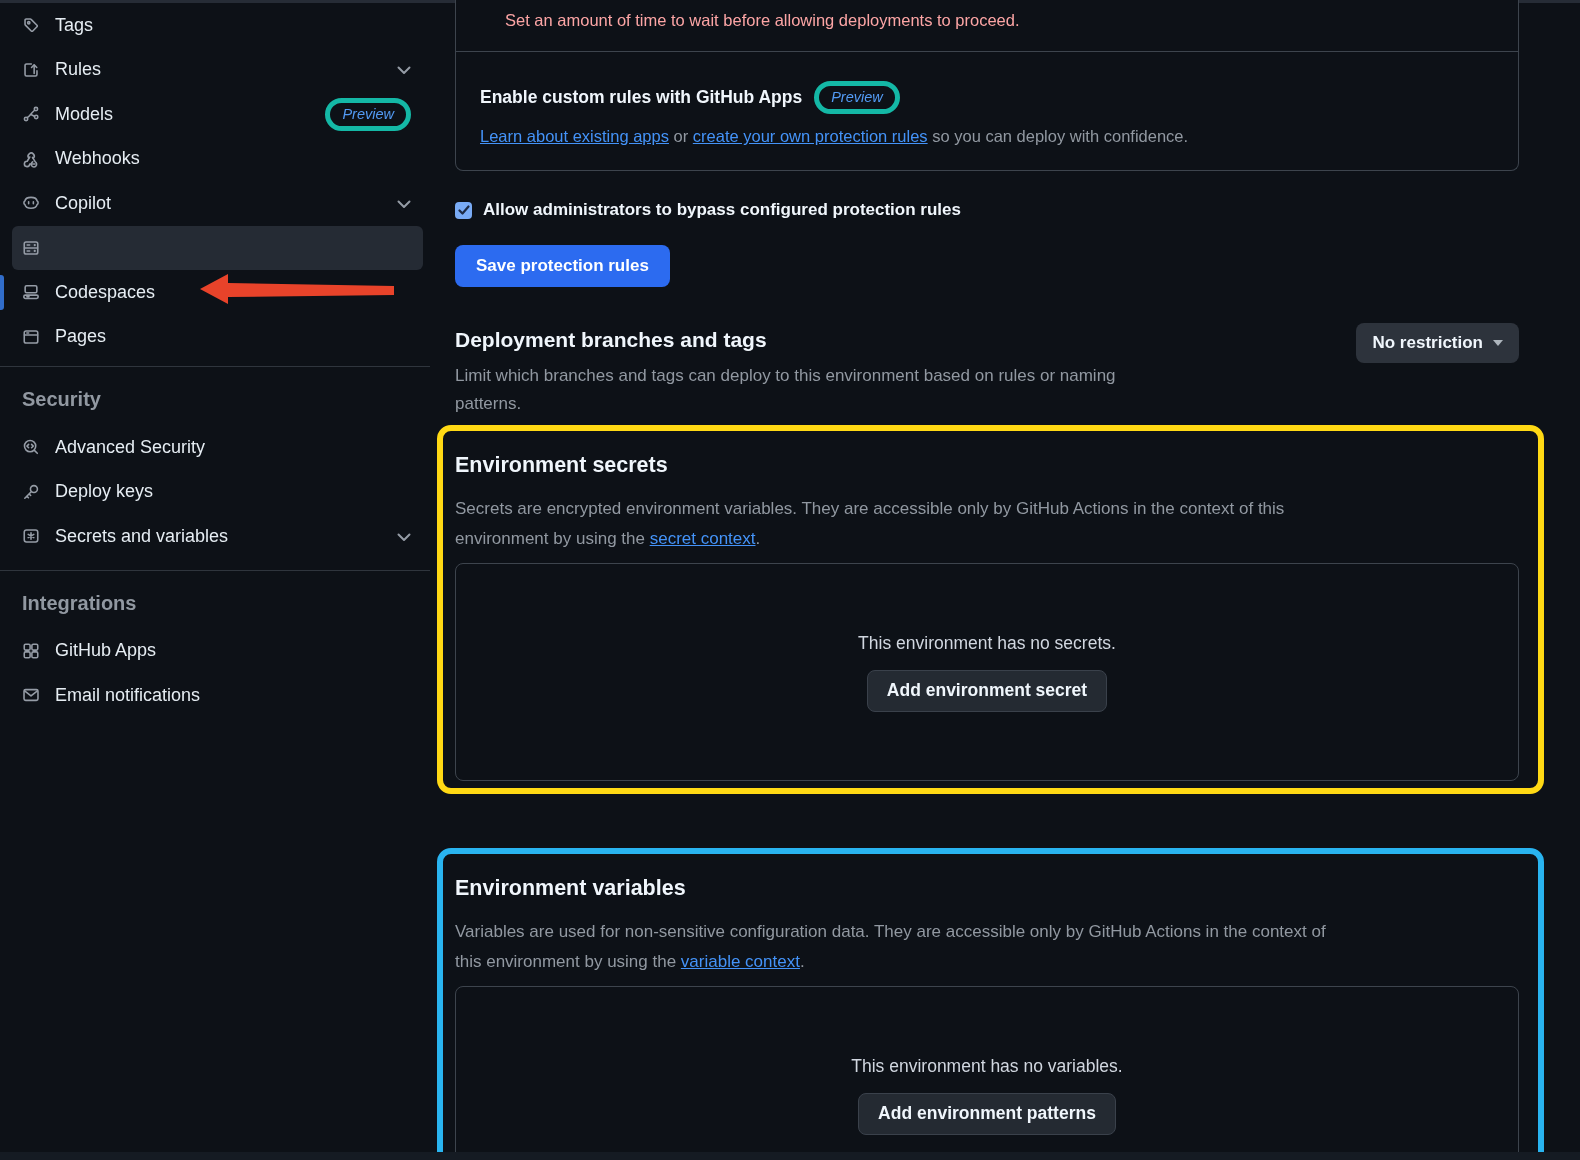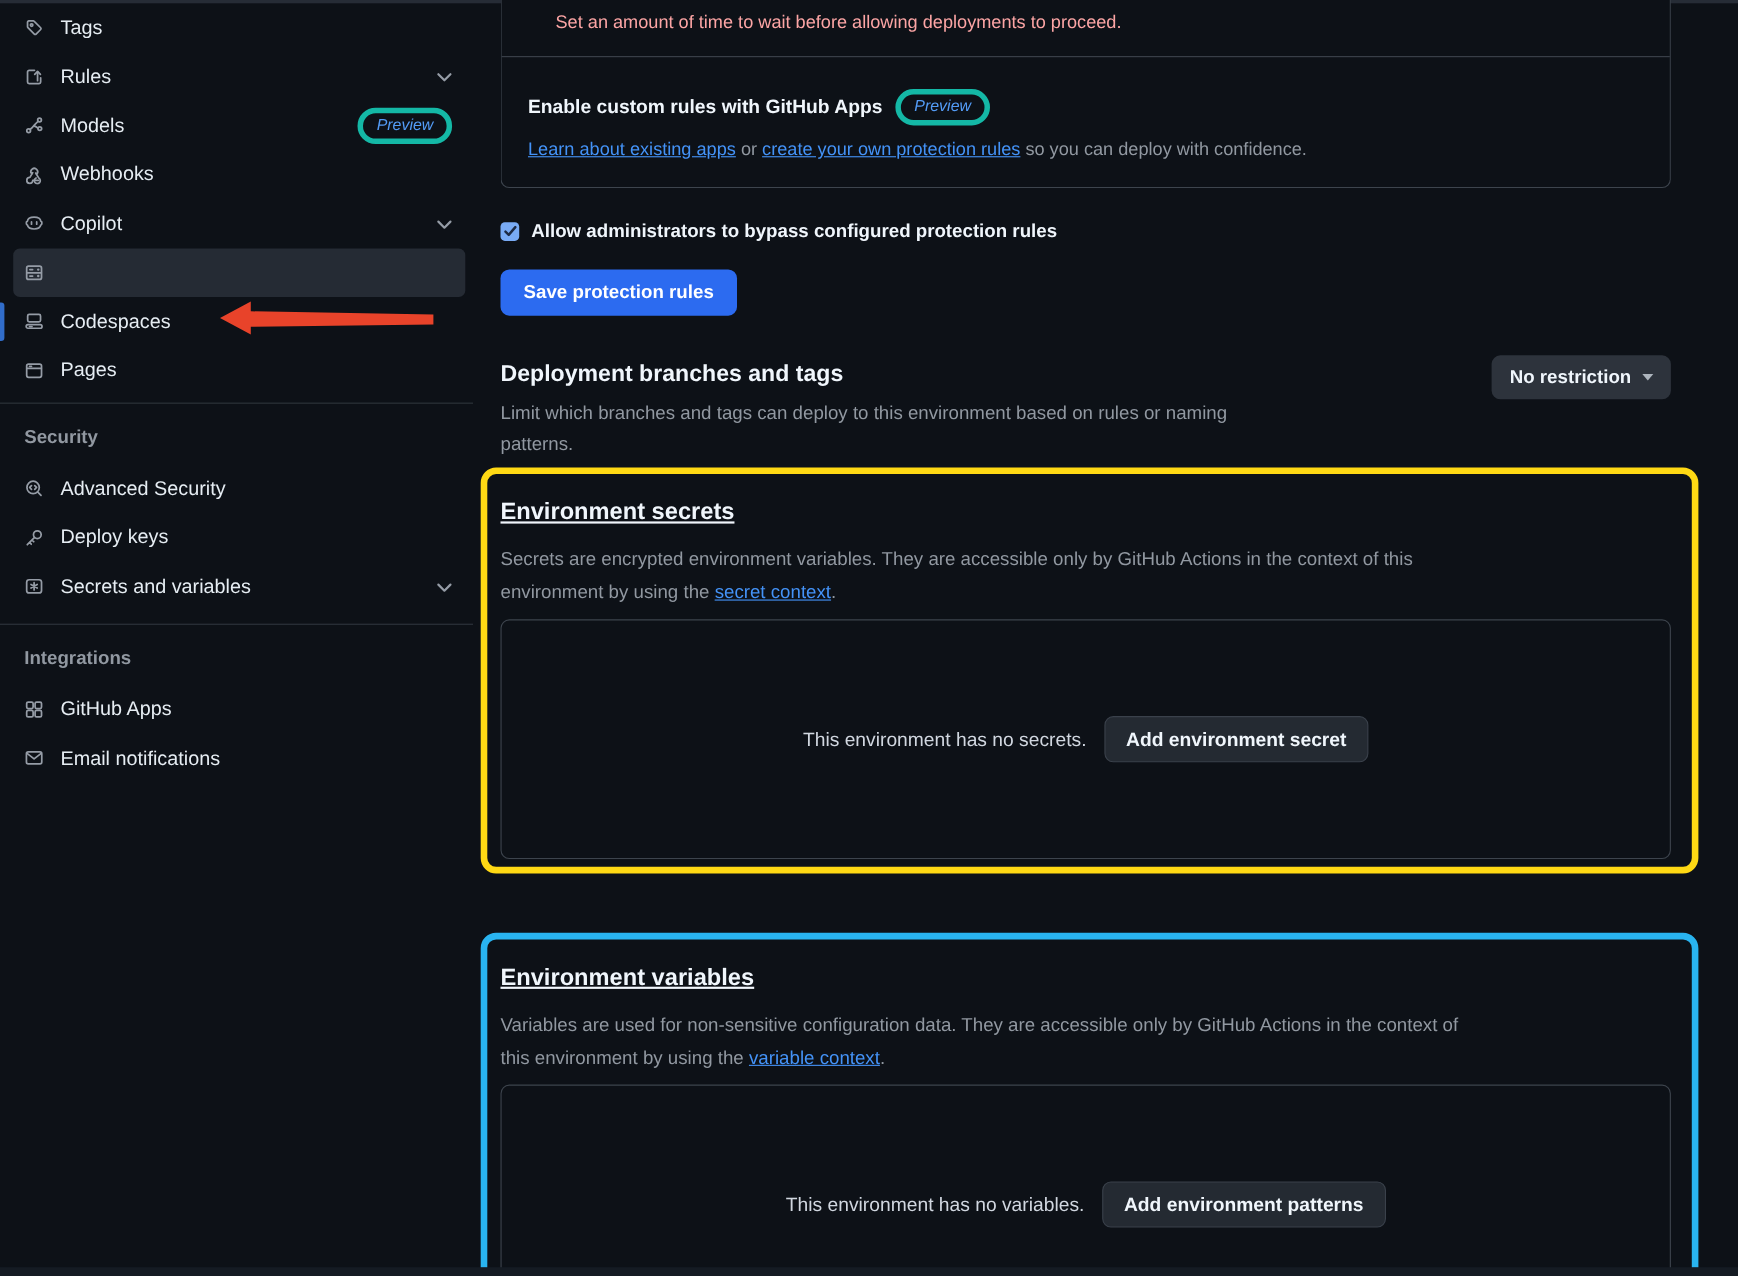--- a/index.html
+++ b/index.html
@@ -25,21 +25,21 @@
   .ic { width:18px; height:18px; margin-right:15px; flex:none; color:#959ca6; display:flex; align-items:center; justify-content:center; }
   .ic svg { width:18px; height:18px; stroke:currentColor; fill:none; stroke-width:1.4; stroke-linecap:round; stroke-linejoin:round; }
   .lbl { flex:1; white-space:nowrap; }
   .chev svg { width:14px; height:9px; stroke:#959ca6; fill:none; stroke-width:2; stroke-linecap:round; stroke-linejoin:round; }
   .pill {
     font-size:14.5px; font-weight:normal; color:#539bf5;
     border:5px solid #14b8a6; border-radius:999px;
     padding:3px 12px; line-height:1.2; white-space:nowrap;font-style:italic;
   }
   .sb-divider { border-top:1px solid #2f353d; }
-  .sb-head { padding:21px 0 14px 22px; font-size:17px; font-weight:bold; color:#9198a1; }
+  .sb-head { padding:21px 0 14px 22px; font-size:20px; font-weight:bold; color:#9198a1; }
   .accent-bar { position:absolute; left:0; top:275px; width:4px; height:35px; background:#316dca; border-radius:0 3px 3px 0; }
   .anno-arrow { position:absolute; left:196px; top:268px; z-index:5; pointer-events:none; }
 
   
   .main { position:absolute; left:455px; top:0; width:1064px; }
 
   .box1 { border:1px solid #3d444d; border-top:none; border-radius:0 0 8px 8px; background:#0d1117; }
   .box1-sec1 { padding:11px 24px 21px 49px; font-size:16.5px; color:#fca5a5; }
   .box1-sec2 { border-top:1px solid #3d444d; padding:29px 24px 24px 24px; }
   .sec2-title-row { display:flex; align-items:center; gap:12px; }
@@ -69,26 +69,26 @@
     background:#2d333c; border:none; border-radius:8px;
     color:#f0f6fc; font-weight:bold; font-size:17px;
     font-family:"Liberation Sans", sans-serif; cursor:pointer;
     display:flex; align-items:center; gap:10px;
   }
   .caret-down { width:0; height:0; border-left:5px solid transparent; border-right:5px solid transparent; border-top:6px solid #adb5bd; }
 
   .hl { border-radius:14px; padding:23px 19px 7px 12px; }
   .hl-yellow { border:6px solid #ffd914; margin:7px -25px 0 -18px; }
   .hl-cyan   { border:6px solid #29b4f0; margin:54px -25px 0 -18px; }
-  .hl .h2 { font-size:21.5px;text-decoration:underline; }
+  .hl .h2 { font-size:21.5px; }
   .hl p { margin-top:17px; font-size:17px; line-height:30px; color:#9198a1; }
   .empty-box {
     margin-top:9px; margin-bottom:0; height:218px;
     border:1px solid #3d444d; border-radius:8px;
-    display:flex; flex-direction:row; align-items:center; justify-content:center; gap:16px;
+    display:flex; flex-direction:column; align-items:center; justify-content:center; gap:16px;
   }
   .empty-text { font-size:17.5px; color:#d1d7e0; }
   .add-btn {
     height:42px; padding:0 19px;
     background:#242a32; border:1px solid #3a414b; border-radius:8px;
     color:#f0f6fc; font-weight:bold; font-size:17.5px;
     font-family:"Liberation Sans", sans-serif; cursor:pointer;
   }
 </style>
 </head>

